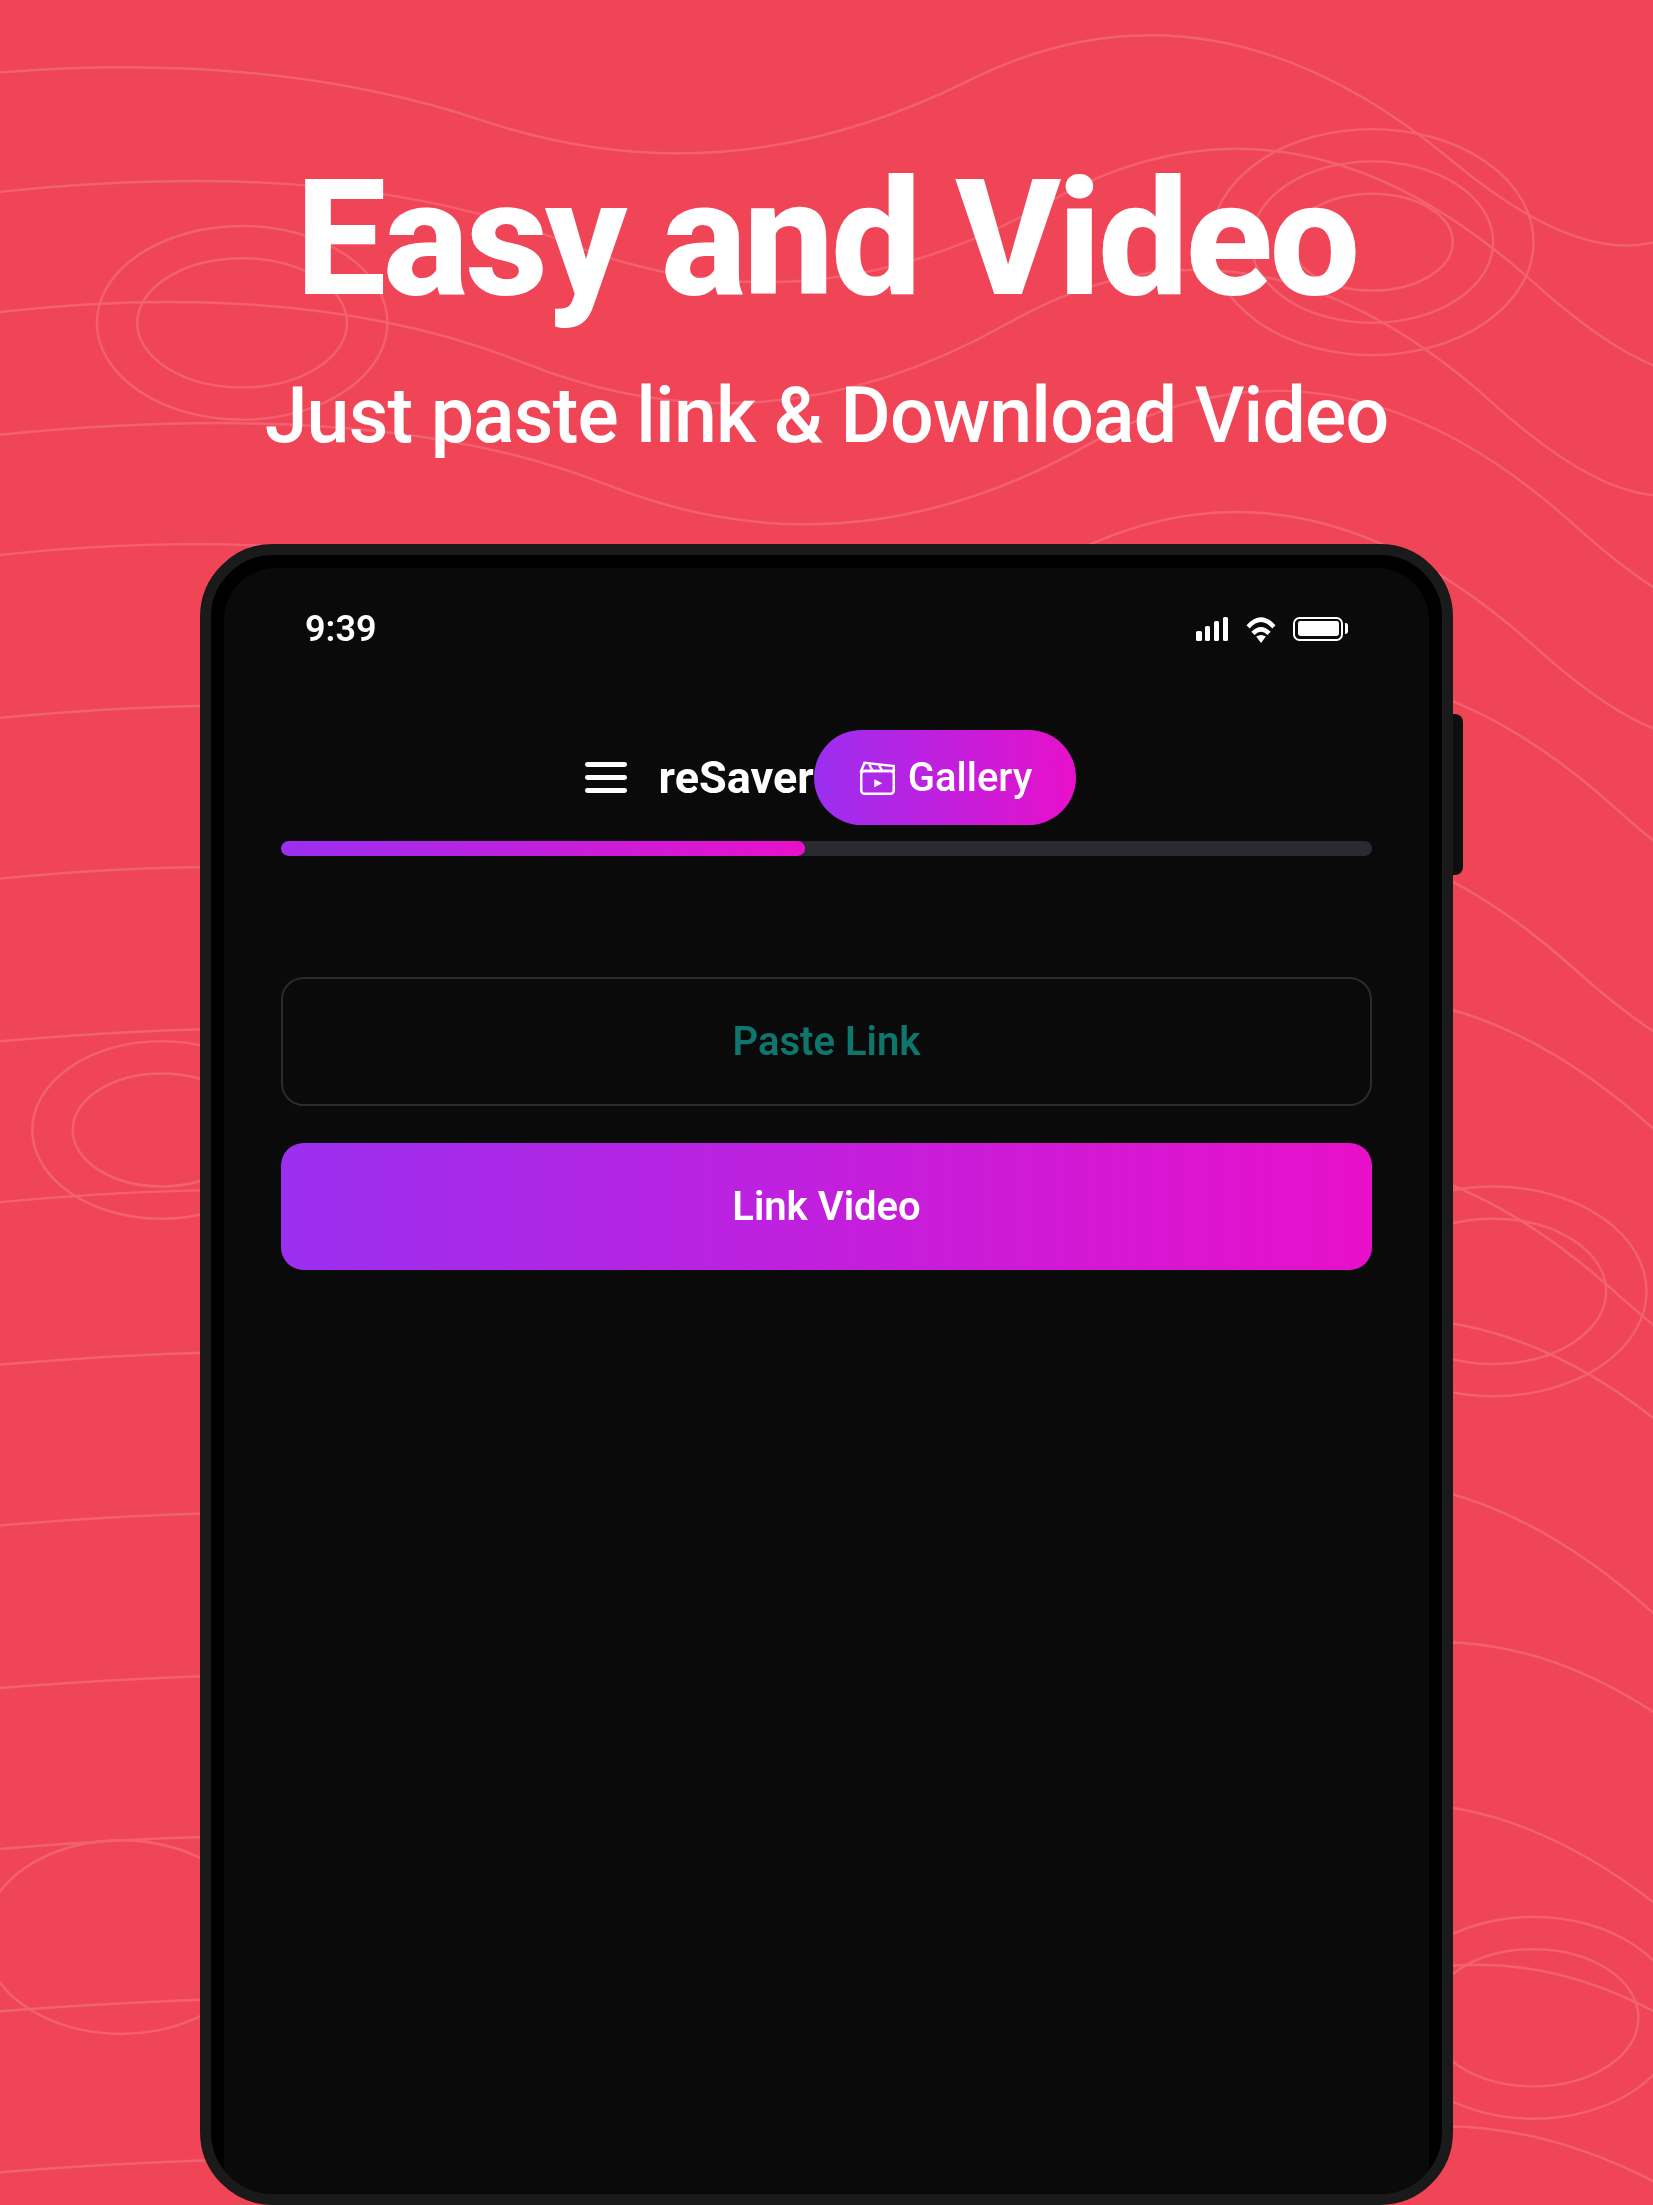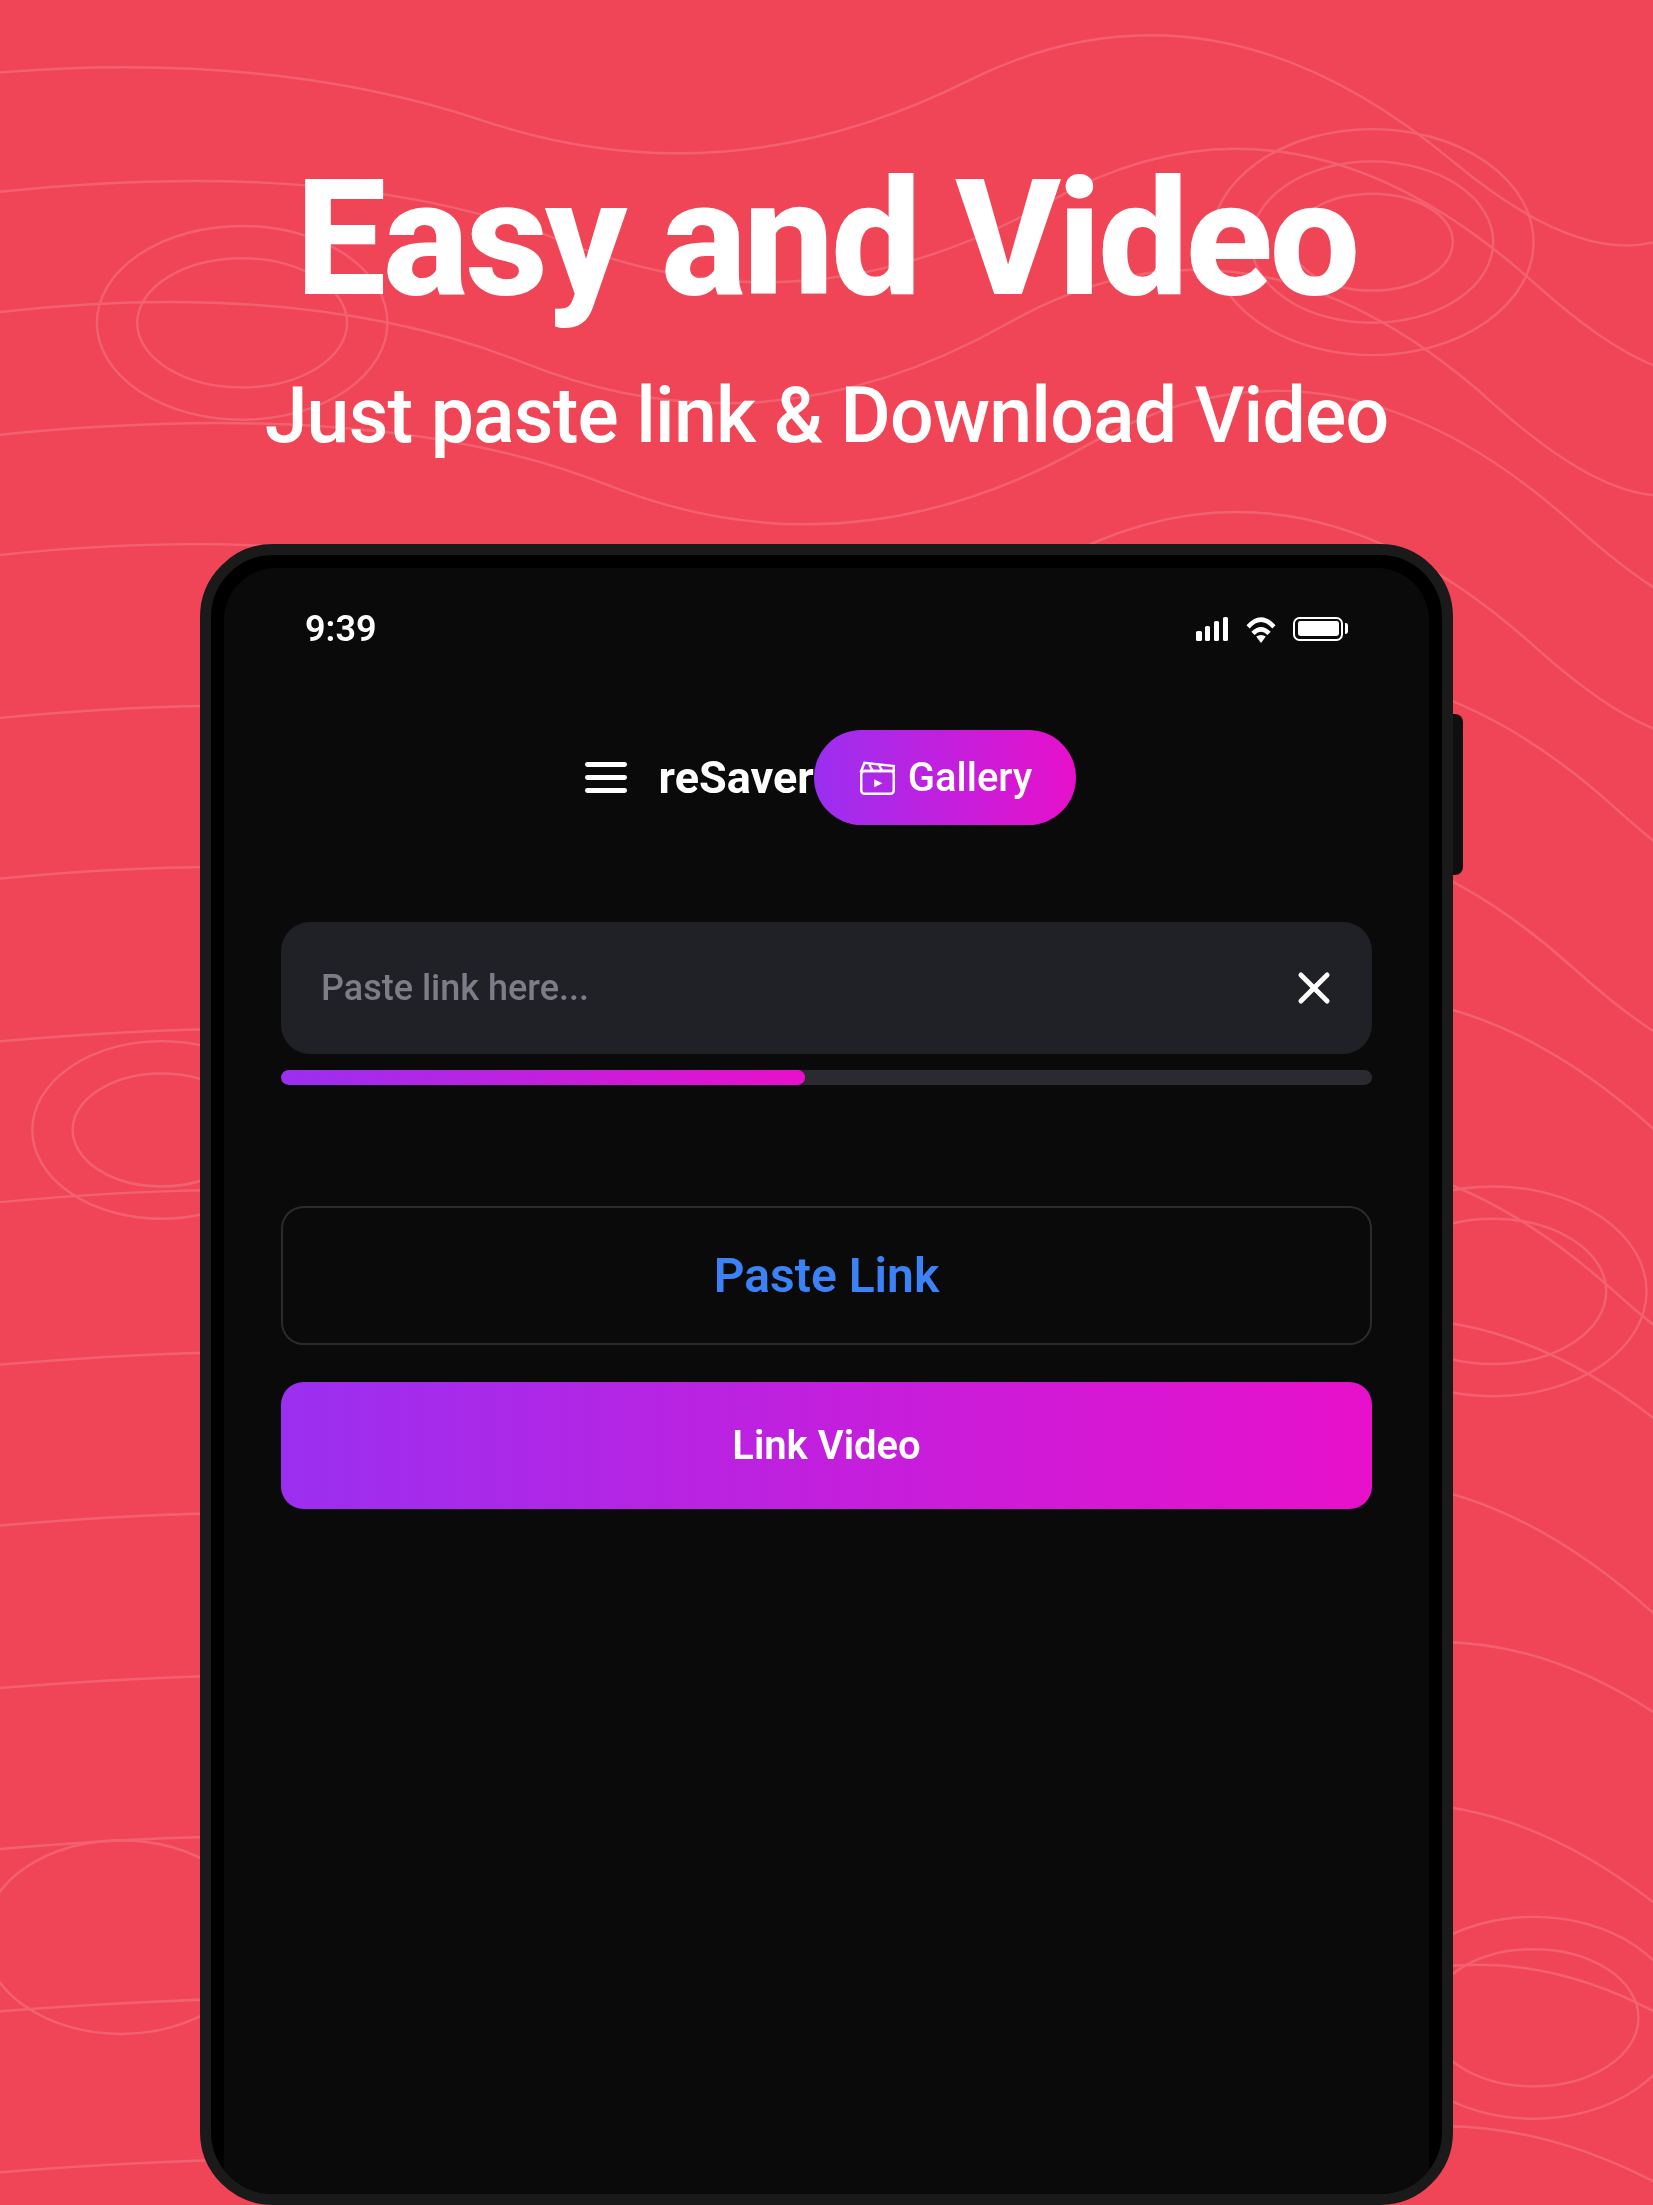--- a/index.html
+++ b/index.html
@@ -234,22 +234,22 @@
       background: linear-gradient(90deg, #9b2ff0 0%, #e810ca 100%);
       border-radius: 7.3px;
     }
     
     .paste-button {
       margin-top: 121px;
       border: 2.4px solid #2a2a30;
       border-radius: 22.6px;
       padding: 39px 12px;
       text-align: center;
-      color: #3b82f6;
-      font-size: 48px;
+      color: #0f766e;
+      font-size: 40px;
       font-weight: 600;
     }
     
     .save-button {
       margin-top: 37px;
       background: linear-gradient(90deg, #9b2ff0 0%, #e810ca 100%);
       border-radius: 22.6px;
       padding: 40px 0;
       text-align: center;
       color: #ffffff;
@@ -338,27 +338,20 @@
           <path d="M4 16 L8 6 L44 10 L44 16 Z" stroke="#ffffff" stroke-width="3" fill="none"></path>
           <line x1="14" y1="8" x2="18" y2="16" stroke="#ffffff" stroke-width="3"></line>
           <line x1="26" y1="9" x2="30" y2="16" stroke="#ffffff" stroke-width="3"></line>
           <path d="M20 26 L20 36 L30 31 Z" fill="#ffffff"></path>
         </svg>
         <span class="gallery-label">Gallery</span>
       </div>
     </div>
 
 
-    <div class="input-card">
-      <span class="input-placeholder">Paste link here...</span>
-      <svg class="close-icon" viewBox="0 0 44 44">
-        <line x1="6" y1="6" x2="38" y2="38" stroke="#ffffff" stroke-width="6" stroke-linecap="round"></line>
-        <line x1="38" y1="6" x2="6" y2="38" stroke="#ffffff" stroke-width="6" stroke-linecap="round"></line>
-      </svg>
-    </div>
 
     <div class="progress-track">
       <div class="progress-fill"></div>
     </div>
 
     <div class="paste-button">Paste Link</div>
 
     <div class="save-button">Link Video</div>
 
   </div>

